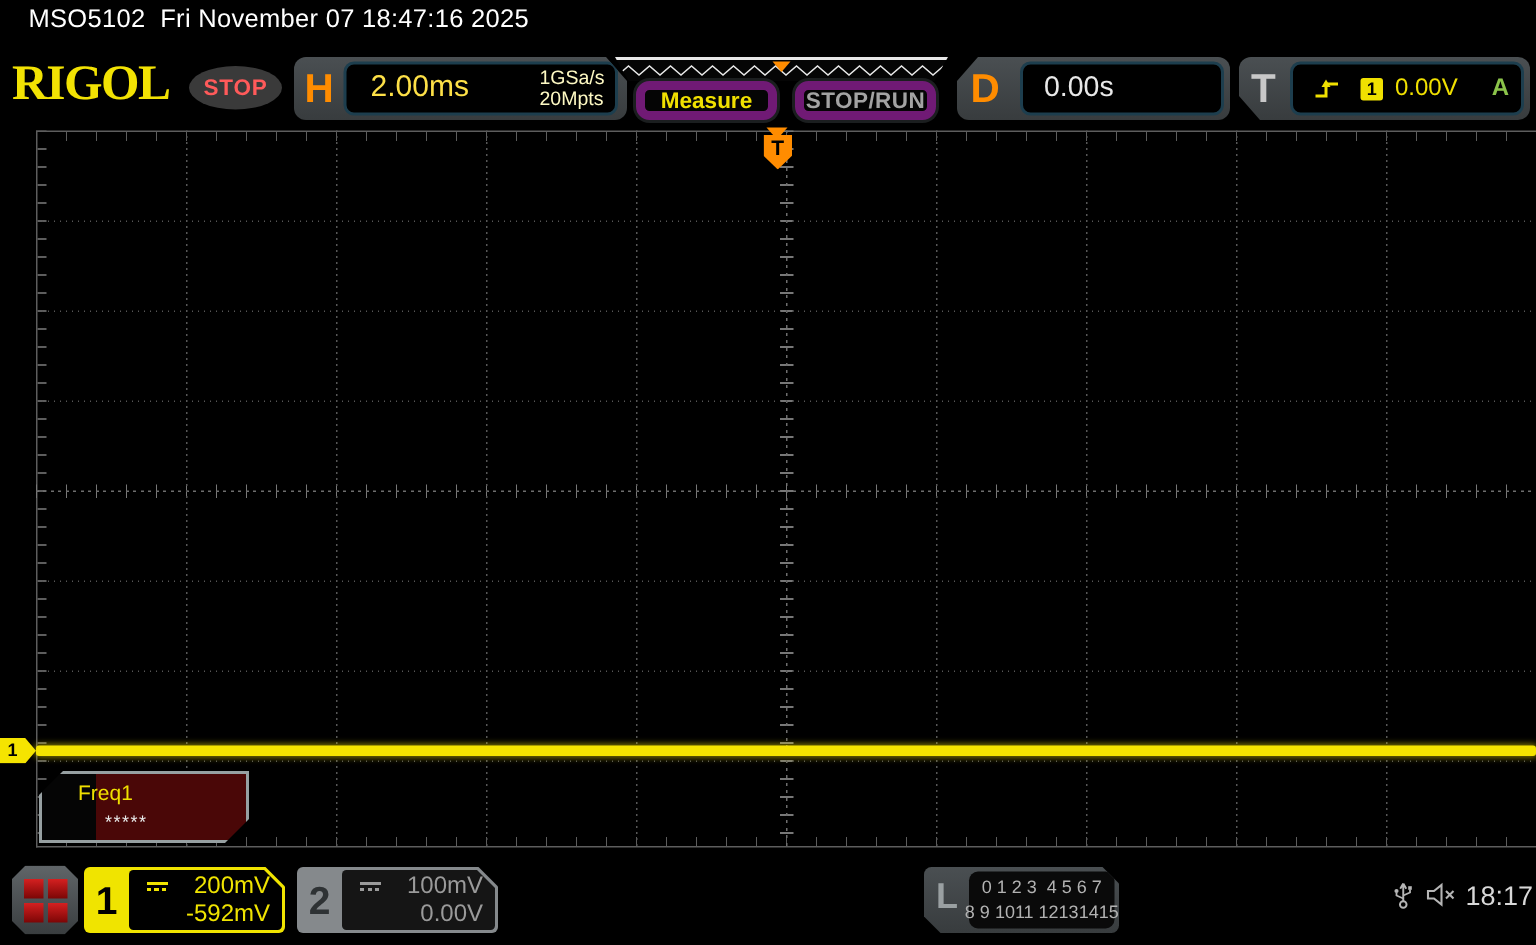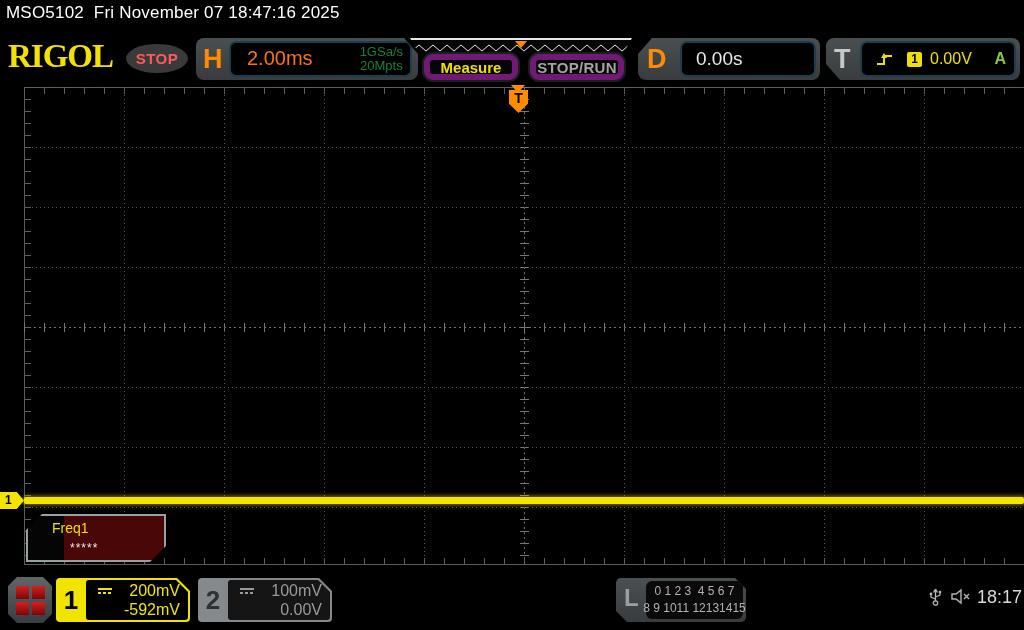--- a/index.html
+++ b/index.html
@@ -1,36 +1,36 @@
 <!DOCTYPE html>
 <html><head>
 <meta charset="utf-8">
 <style>
   html,body{margin:0;padding:0;background:#000;}
   #screen{position:relative;width:1024px;height:630px;background:#000;overflow:hidden;
           font-family:"Liberation Sans","DejaVu Sans",sans-serif;-webkit-font-smoothing:antialiased;}
 
   
-  #statusbar{position:absolute;left:6px;top:3px;color:#fff;font-size:17px;letter-spacing:.2px;white-space:pre;}
+  #statusbar{position:absolute;left:19px;top:3px;color:#fff;font-size:17px;letter-spacing:.2px;white-space:pre;}
 
   
   #logo{position:absolute;left:8px;top:40px;color:#f2e203;font-family:"Liberation Serif","DejaVu Serif",serif;
         font-weight:900;font-size:33px;letter-spacing:-1px;line-height:1;}
   #stop-oval{position:absolute;left:126px;top:44px;width:62px;height:29px;background:#3a3a3a;border-radius:50%;
              color:#ff5a5a;font-weight:700;font-size:15px;display:flex;align-items:center;justify-content:center;letter-spacing:.5px;}
 
   .tabgroup{position:absolute;top:38px;height:42px;background:linear-gradient(#4a4f52,#383c3e);border-radius:8px;}
   .tabgroup .biglabel{position:absolute;top:4px;font-size:27px;font-weight:700;line-height:34px;}
   .innerbox{position:absolute;top:3px;height:36px;background:#000;border:2px solid #1d3e4e;border-radius:7px;box-sizing:border-box;}
 
   #h-group{left:196px;width:222px;clip-path:polygon(0 0,calc(100% - 14px) 0,100% 16px,100% 100%,0 100%);}
   #h-group .biglabel{left:7px;color:#ff8c00;}
   #h-box{left:33px;width:183px;}
-  #h-timebase{position:absolute;left:16px;top:4px;color:#f97316;font-size:20px;}
-  #h-rates{position:absolute;right:7px;top:2px;text-align:center;color:#15803d;font-size:13px;line-height:14px;}
+  #h-timebase{position:absolute;left:16px;top:4px;color:#fde047;font-size:20px;}
+  #h-rates{position:absolute;right:7px;top:2px;text-align:left;color:#fef9c3;font-size:13px;line-height:14px;}
 
   #preview-strip{position:absolute;left:410px;top:38px;width:222px;height:14px;background:#050505;
                  border-top:2px solid #e8e8e8;clip-path:polygon(0 0,100% 0,calc(100% - 9px) 100%,9px 100%);}
   #preview-tri{position:absolute;left:50%;top:1px;margin-left:-6px;width:0;height:0;
                border-left:6px solid transparent;border-right:6px solid transparent;border-top:7px solid #ff8c00;}
 
   .hdr-btn{position:absolute;top:54px;width:94px;height:26px;background:#050505;border:6px solid #701a75;
            border-radius:9px;box-sizing:border-box;display:flex;align-items:center;justify-content:center;
            font-size:15px;font-weight:700;box-shadow:0 0 0 2px #1b1e1f;}
   #measure-btn{left:424px;color:#f0e000;}

